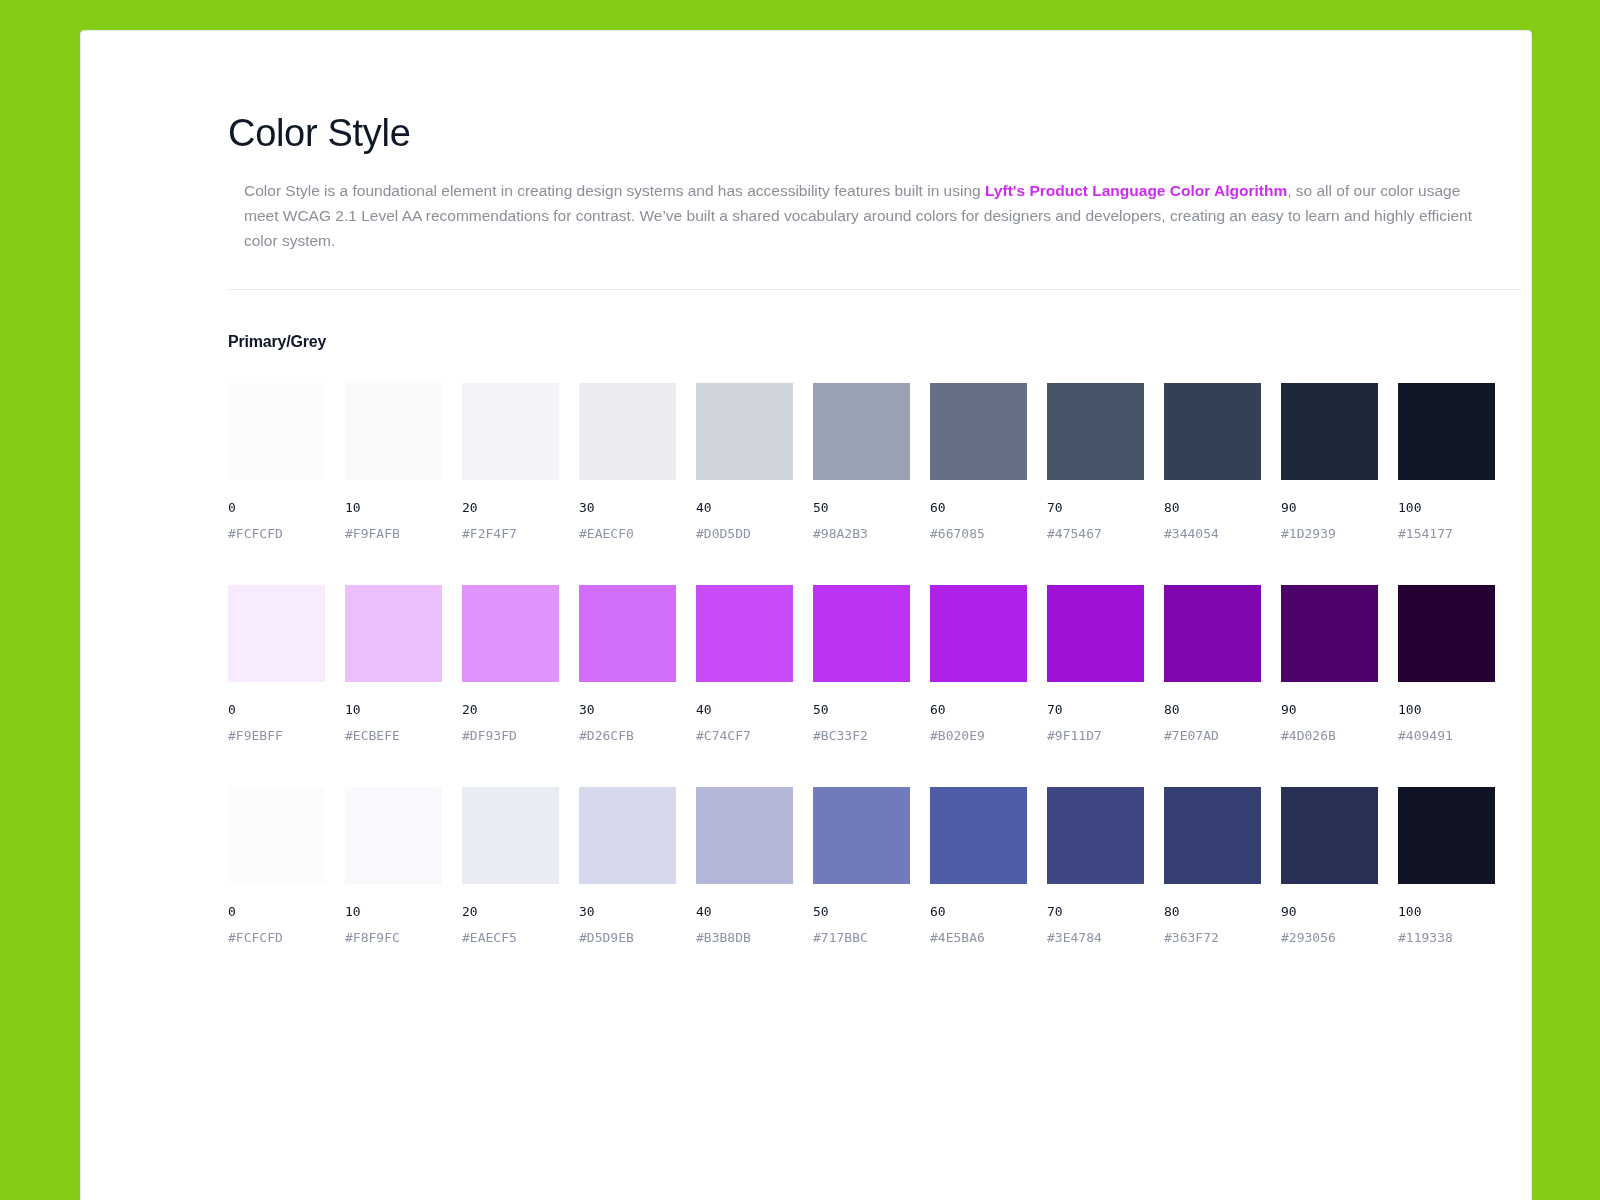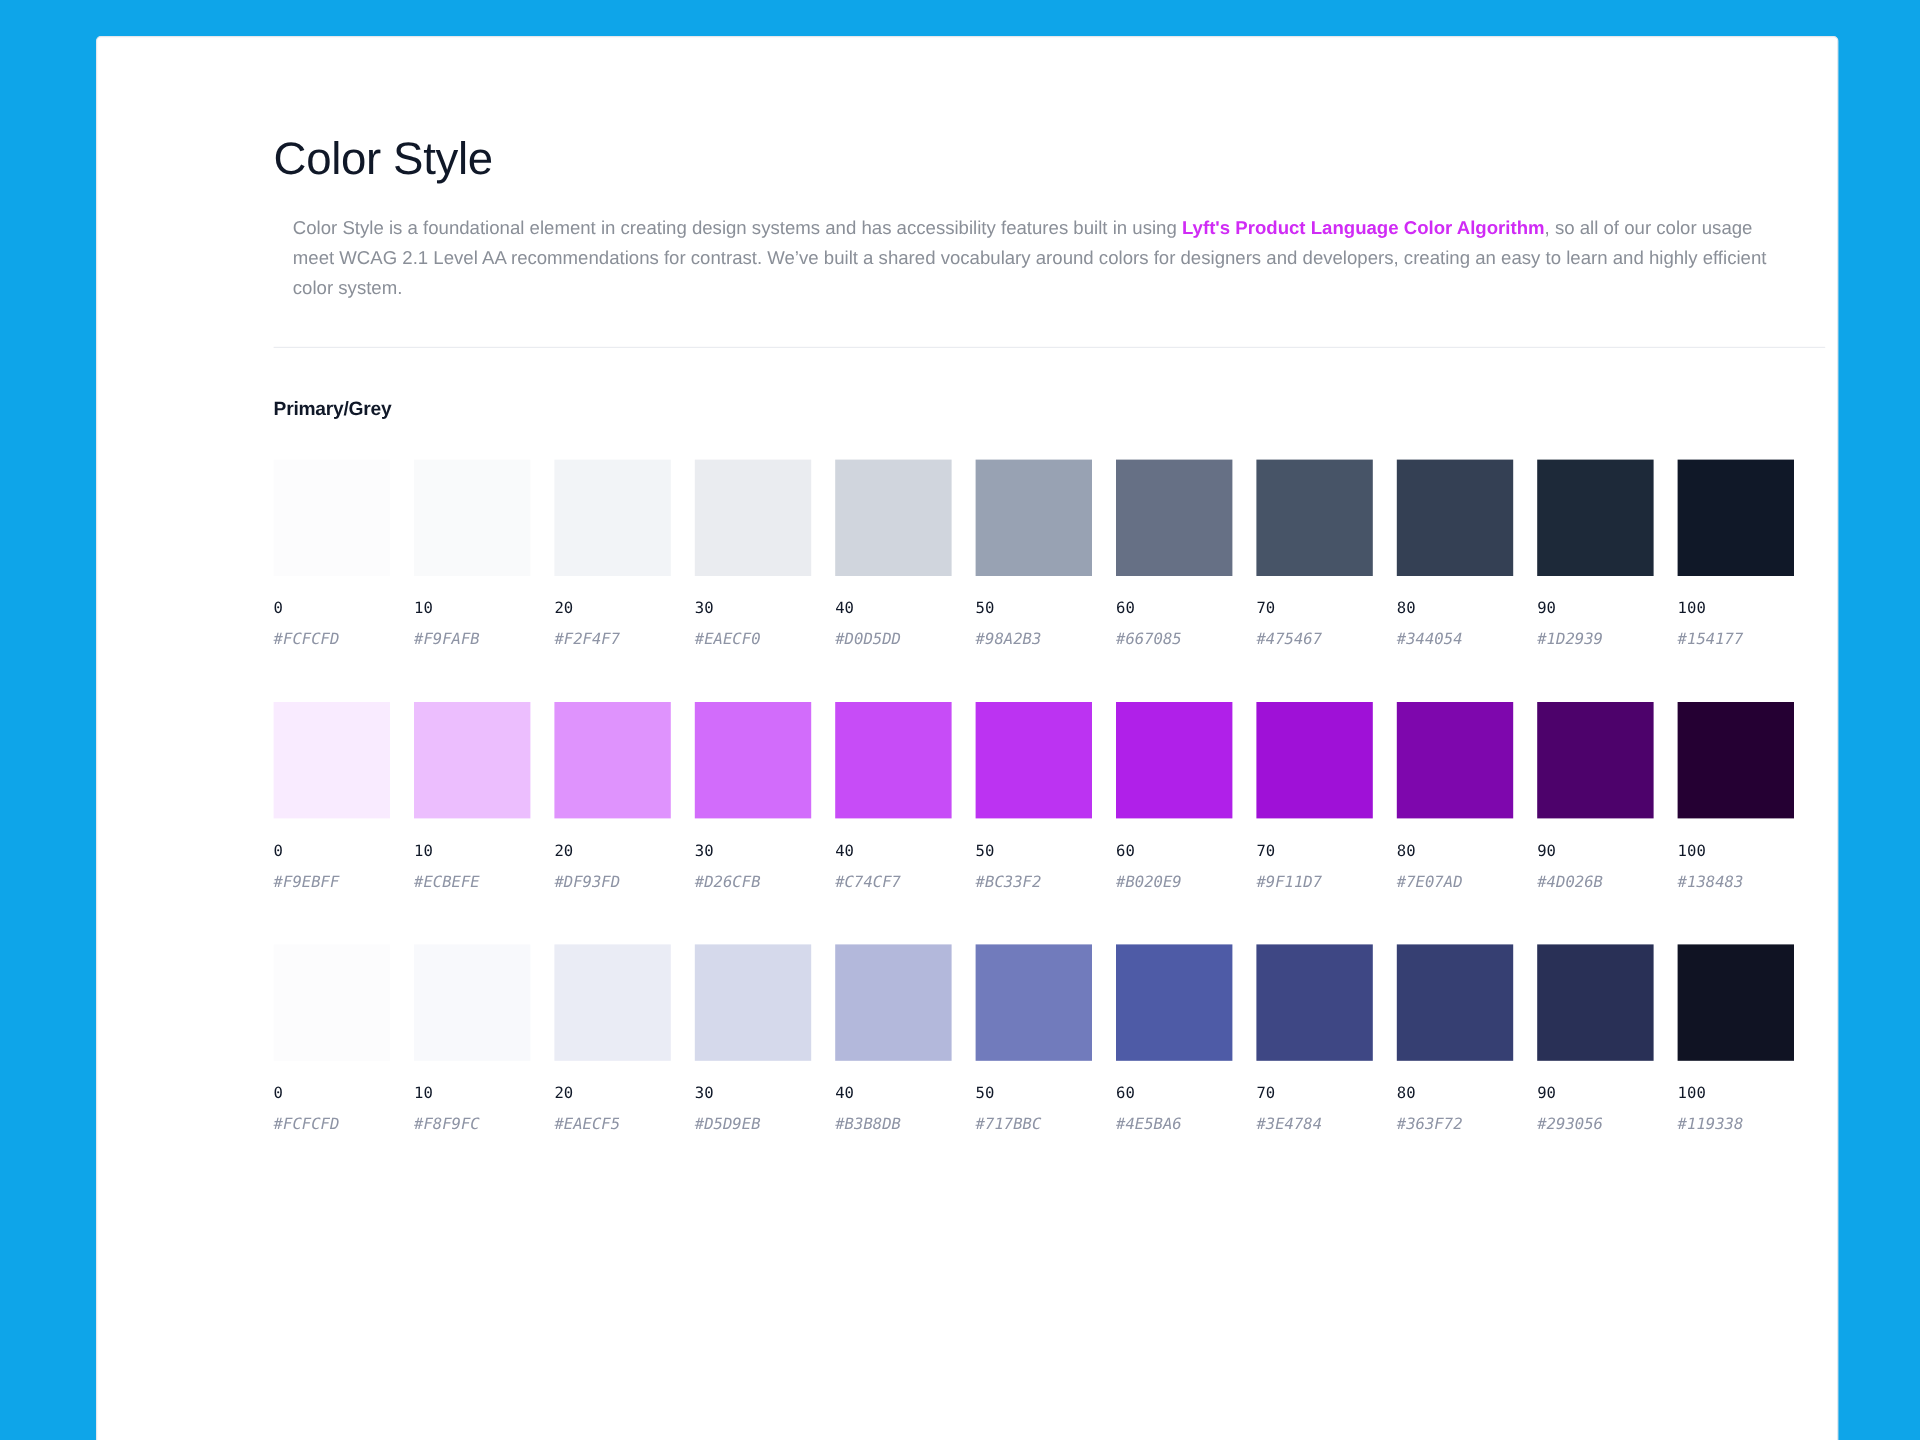--- a/index.html
+++ b/index.html
@@ -10,21 +10,21 @@
     height: 1200px;
     background: #ffffff;
     font-family: "Liberation Sans", sans-serif;
     -webkit-font-smoothing: antialiased;
   }
 
   .page {
     position: relative;
     width: 1600px;
     height: 1200px;
-    background: #0ea5e9;
+    background: #84cc16;
     overflow: hidden;
     padding-left: 13px;
   }
 
   
   .card {
     position: absolute;
     left: 80px;
     top: 30px;
     width: 1452px;
@@ -110,21 +110,20 @@
     letter-spacing: 0px;
   }
 
   .swatch-hex {
     margin-top: 13px;
     font-family: "DejaVu Sans Mono", monospace;
     font-size: 13px;
     color: #8E94A5;
     line-height: 1;
     letter-spacing: 0px;
-    font-style: italic;
   }
 </style>
 </head>
 <body>
 
 <div class="page">
   <div class="card">
     <div class="content">
 
       <h1 class="page-title">Color Style</h1>
@@ -244,21 +243,21 @@
                 <div class="swatch-hex">#7E07AD</div>
               </div>
               <div class="swatch-cell">
                 <div class="swatch-chip" style="background-color: rgb(77, 2, 107);"></div>
                 <div class="swatch-step">90</div>
                 <div class="swatch-hex">#4D026B</div>
               </div>
               <div class="swatch-cell">
                 <div class="swatch-chip" style="background-color: rgb(37, 0, 51);"></div>
                 <div class="swatch-step">100</div>
-                <div class="swatch-hex">#138483</div>
+                <div class="swatch-hex">#409491</div>
               </div>
             </div>
           </div>
           <div class="section">
             <div class="swatch-row">
               <div class="swatch-cell">
                 <div class="swatch-chip" style="background-color: rgb(252, 252, 253);"></div>
                 <div class="swatch-step">0</div>
                 <div class="swatch-hex">#FCFCFD</div>
               </div>

